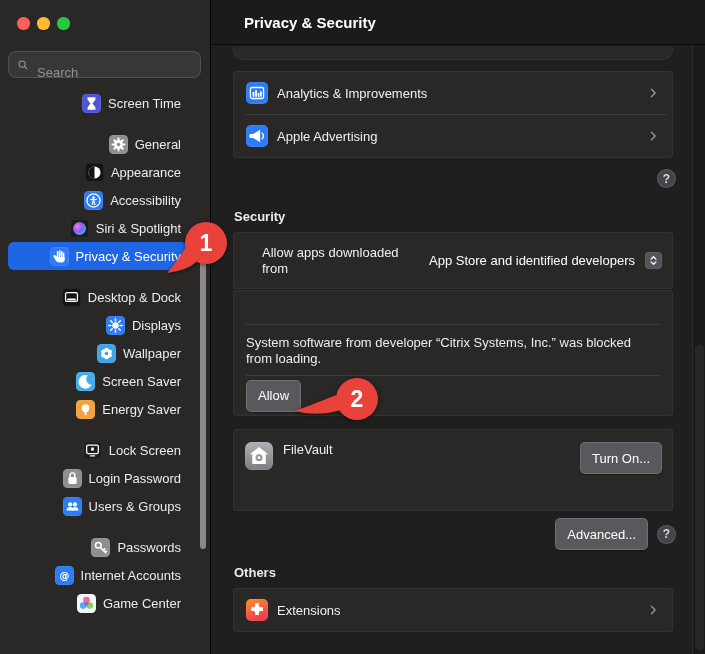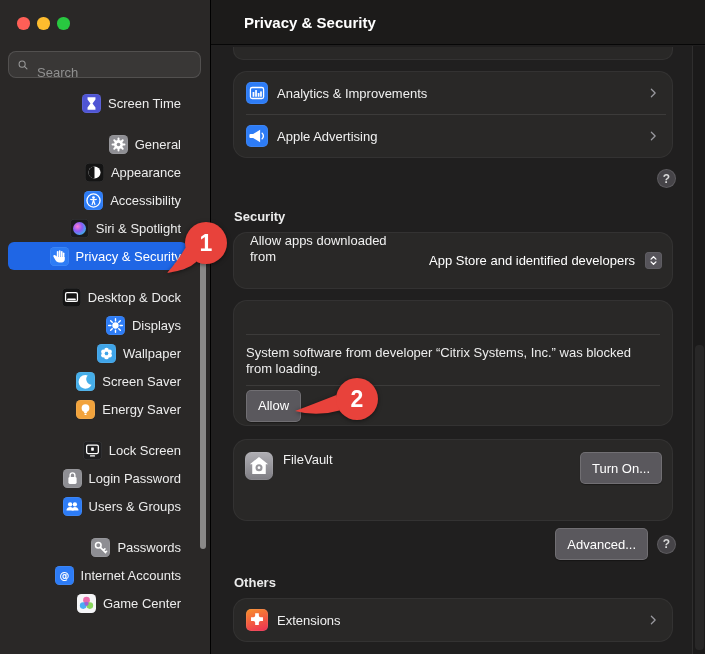--- a/index.html
+++ b/index.html
@@ -29,42 +29,42 @@
   .sb-label{white-space:nowrap;overflow:hidden;}
   #sb-scroll{position:absolute;left:200px;top:255px;width:6px;height:294px;border-radius:3px;
              background:#8a8988;}
   
   #main{position:absolute;left:210px;top:0;width:495px;height:654px;
         border-left:1px solid #000;background:#201f1f;}
   #header{height:45px;background:#1c1b1a;border-bottom:1px solid #070707;
           display:flex;align-items:center;padding-left:33px;}
   #title{font-size:15px;font-weight:bold;color:#fff;}
   #content{padding:0 32px 0 22px;}
-  .box{background:#292827;border:1px solid rgba(255,255,255,.05);border-radius:14px;}
+  .box{background:#292827;border:1px solid rgba(255,255,255,.05);border-radius:3px;}
   #partial-box{height:13px;margin-top:2px;border-top:none;border-radius:0 0 10px 10px;background:#292827;}
   .mrow{display:flex;align-items:center;gap:9px;height:42px;padding:0 12px;color:#f0f0f0;cursor:default;}
   .mrow .app-icon{width:22px;height:22px;border-radius:5px;}
   .mrow .row-label{flex:1;}
   .chev{flex:none;width:14px;height:14px;}
   .chev svg{width:14px;height:14px;display:block;}
   .divider{height:1px;background:rgba(255,255,255,.09);margin:0 6px 0 12px;}
   #box1{margin-top:11px;}
   .help-row{display:flex;justify-content:flex-end;align-items:center;margin:11px -3px 0 0;}
   .help-btn{width:19px;height:19px;border-radius:50%;background:#464448;color:#d8d8d8;
             font-size:12px;font-weight:bold;display:flex;align-items:center;justify-content:center;
             border:.5px solid rgba(255,255,255,.12);cursor:default;}
   .section-h{font-weight:bold;color:#ebebeb;margin:21px 0 0 1px;height:15px;line-height:15px;}
-  #box2{margin-top:8px;height:57px;display:flex;justify-content:space-between;
-        padding:0 10px 0 16px;}
+  #box2{margin-top:8px;height:57px;display:flex;align-items:center;justify-content:space-between;
+        padding:0 10px 0 28px;}
   #gk-label{width:160px;line-height:15.5px;}
   #gk-popup{display:flex;align-items:center;gap:10px;color:#fff;cursor:default;}
   .stepper{width:17px;height:17px;border-radius:4px;background:#56545a;
            box-shadow:inset 0 0 0 .5px rgba(255,255,255,.12);display:flex;align-items:center;justify-content:center;}
   .stepper svg{width:13px;height:13px;display:block;}
-  #box3{margin-top:11px;}
+  #box3{margin-top:1px;}
   #box3 .empty{height:33px;}
   #box3 .divider{margin:0 12px;}
   #blocked-text{margin:10px 14px 9px 12px;line-height:15.5px;color:#ededed;max-width:432px;}
   .allow-row{height:39px;display:flex;align-items:center;padding-left:12px;}
   .btn{background:#5a585d;border:.5px solid rgba(255,255,255,.14);border-radius:5px;color:#fff;
        font-size:13px;font-family:inherit;height:32px;display:inline-flex;align-items:center;
        padding:0 11px;box-shadow:0 .5px 1px rgba(0,0,0,.35);cursor:default;white-space:nowrap;}
   #box4{margin-top:13px;height:82px;display:flex;padding:12px 10px 0 11px;}
   #fv-icon{width:28px;height:28px;border-radius:6.5px;margin-right:10px;}
   #fv-text{flex:1;}

